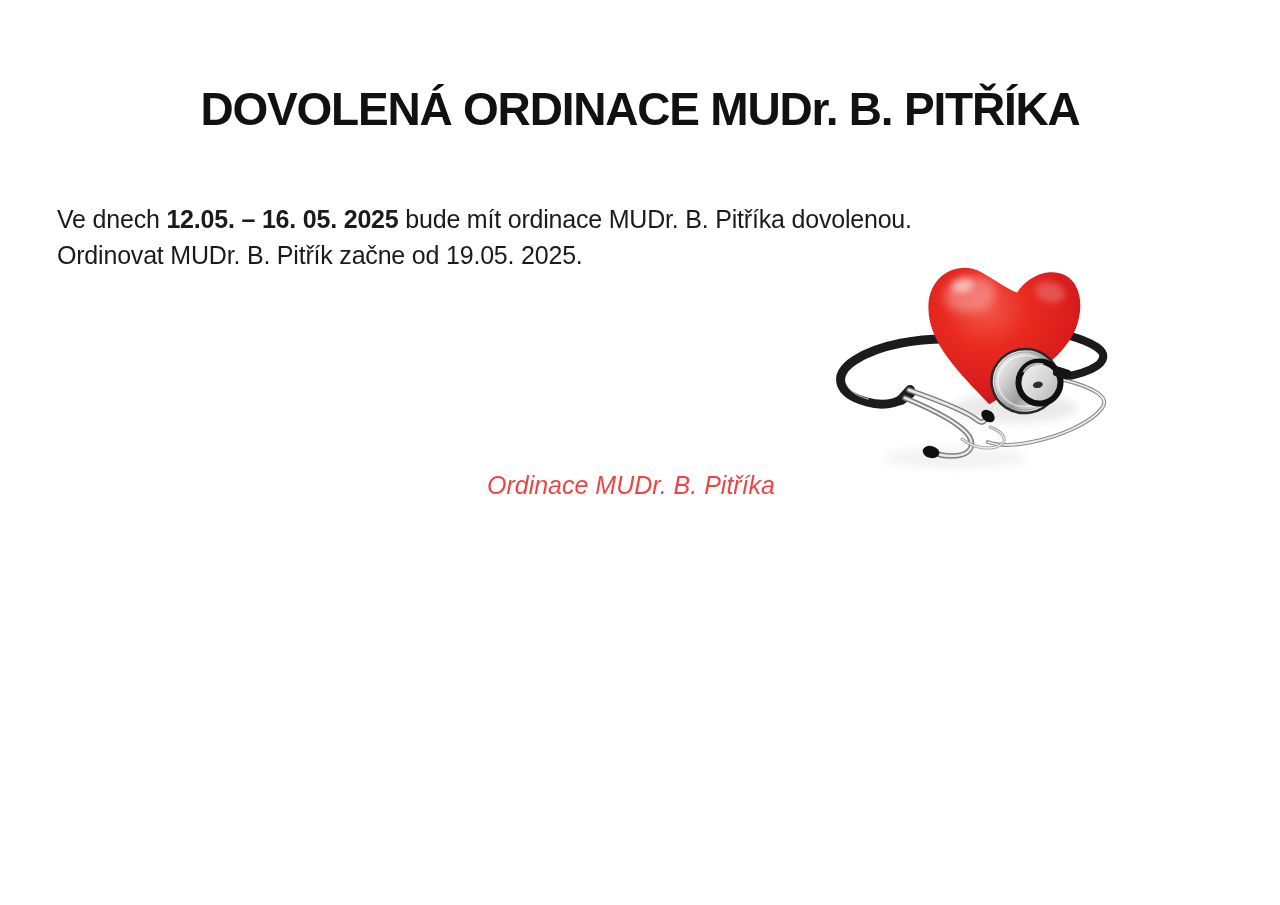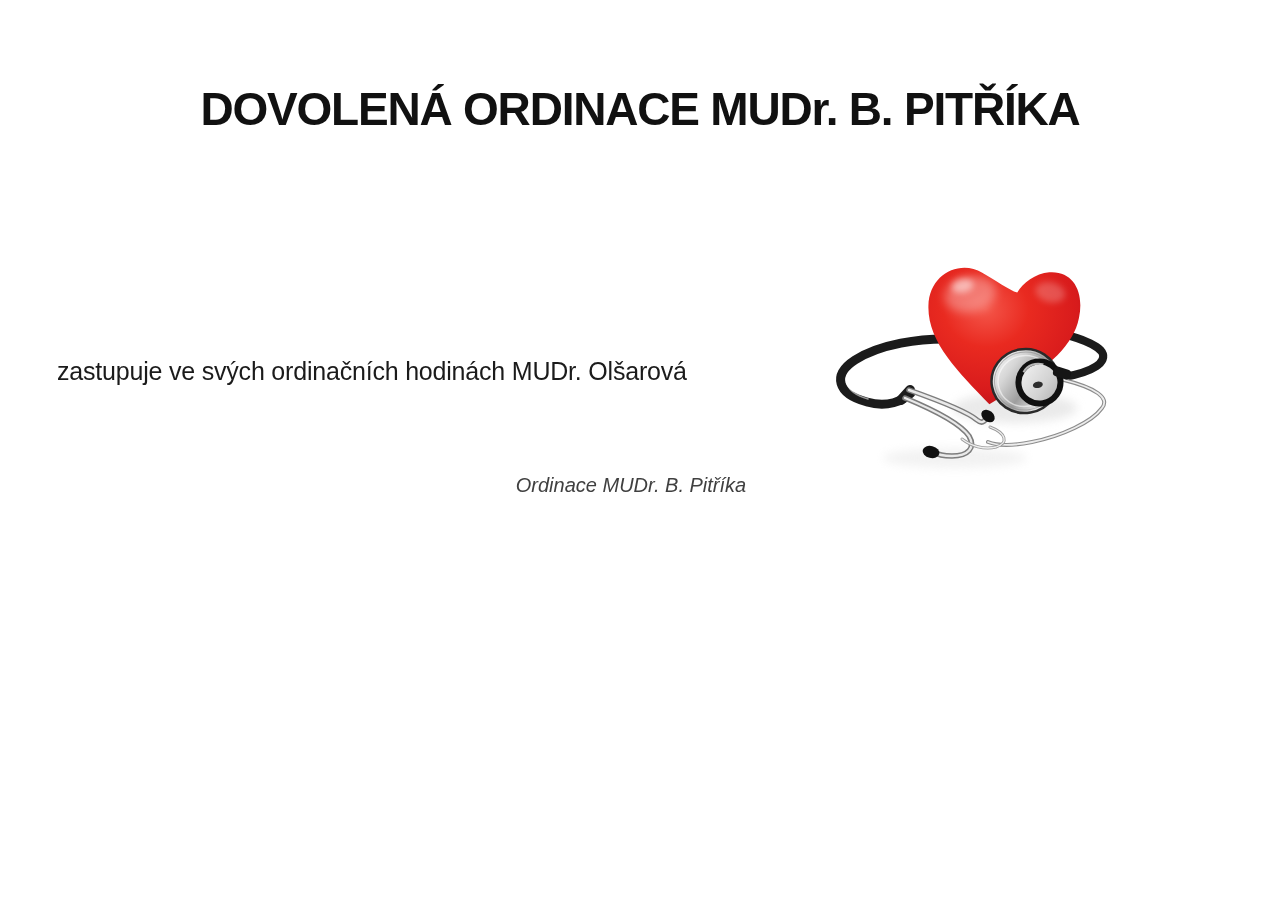--- a/index.html
+++ b/index.html
@@ -46,42 +46,44 @@
   }
   .para-substitute-line2 { top: 353px; width: 900px; white-space: nowrap; }
   .signature {
     position: absolute;
     top: 467px;
     left: 0;
     width: 1262px;
     margin: 0;
     text-align: center;
     font-style: italic;
-    font-size: 20px;
+    font-size: 25px;
     line-height: 36px;
-    color: #404040;
+    color: #ef4444;
     white-space: nowrap;
   }
   .illustration {
     position: absolute;
     left: 810px;
     top: 240px;
     width: 320px;
     height: 250px;
   }
 </style>
 </head>
 <body>
 
 <div class="page">
 
   <h1 class="title">DOVOLENÁ ORDINACE MUDr. B. PITŘÍKA</h1>
 
+  <p class="para para-dates"><span>Ve dnech </span><b>12.05. – 16. 05. 2025</b><span> bude mít ordinace MUDr. B. Pitříka dovolenou.</span><br>
+    <span>Ordinovat MUDr. B. Pitřík začne od 19.05. 2025.</span>
+  </p>
 
-  <p class="para para-substitute-line2">zastupuje ve svých ordinačních hodinách MUDr. Olšarová</p>
 
   <p class="signature">Ordinace MUDr. B. Pitříka</p>
 
   <svg class="illustration" viewBox="0 0 320 250" xmlns="http://www.w3.org/2000/svg">
     <defs>
       <radialGradient id="heartG" cx="38%" cy="30%" r="80%">
         <stop offset="0%" stop-color="#f4564a"></stop>
         <stop offset="35%" stop-color="#e92a20"></stop>
         <stop offset="75%" stop-color="#d81b1c"></stop>
         <stop offset="100%" stop-color="#b3121a"></stop>

